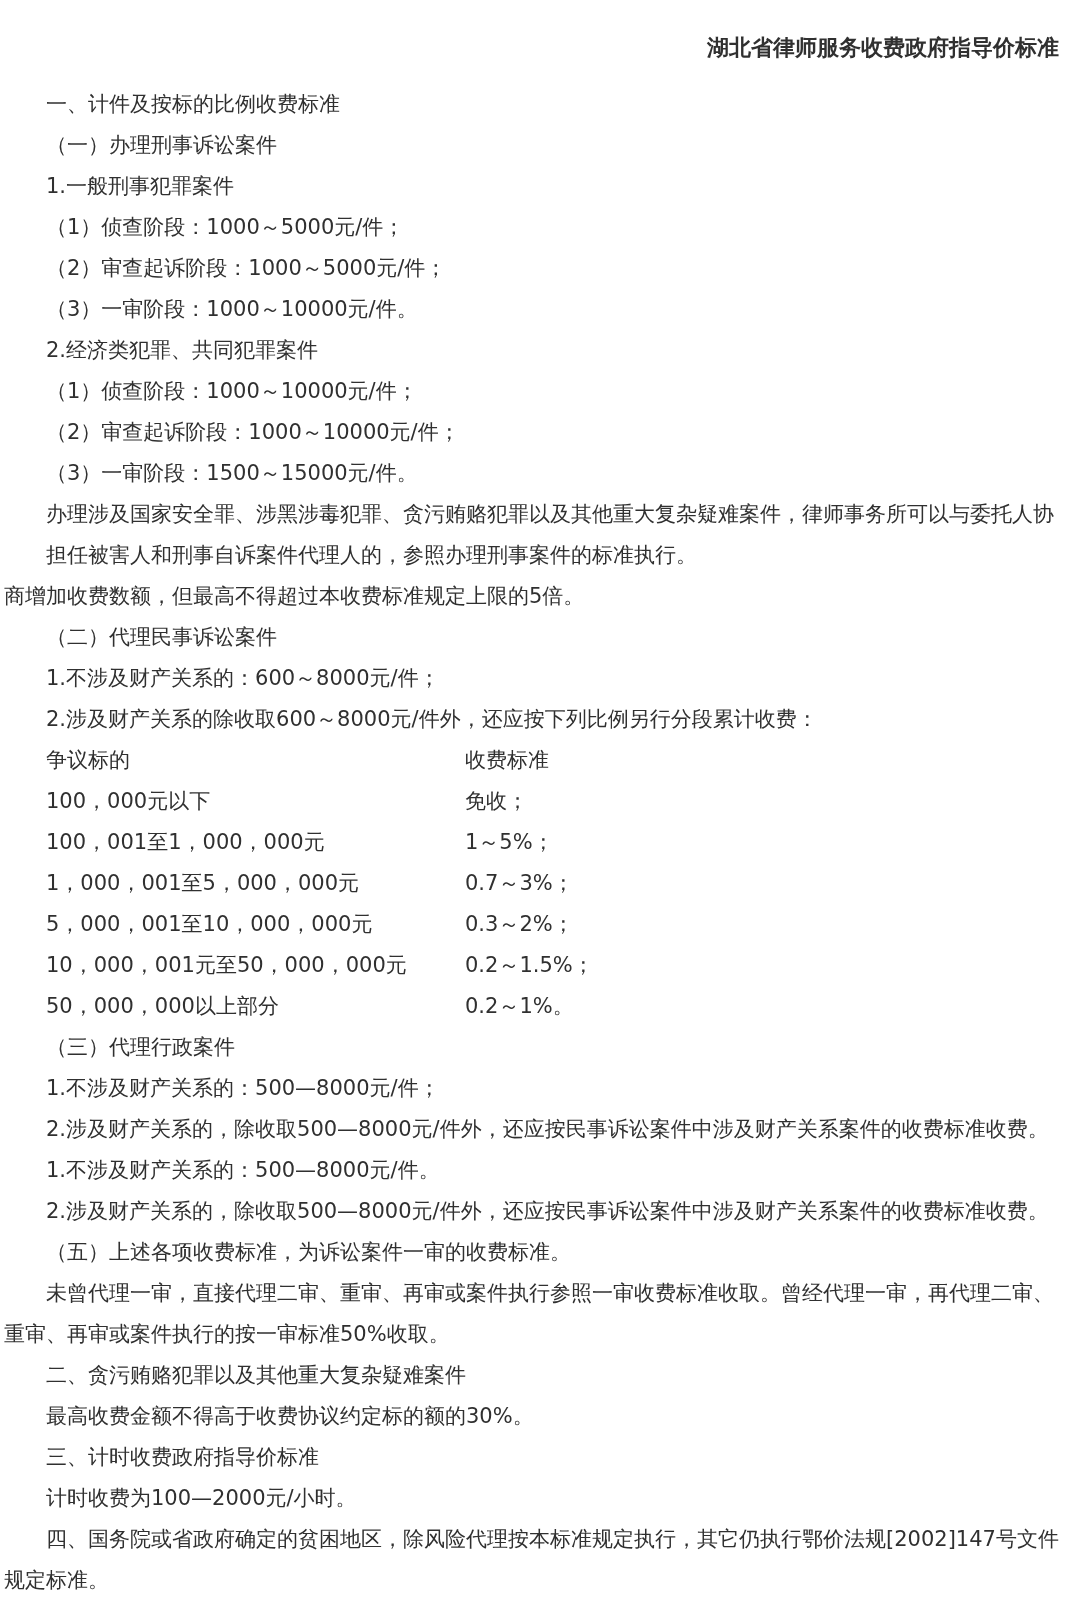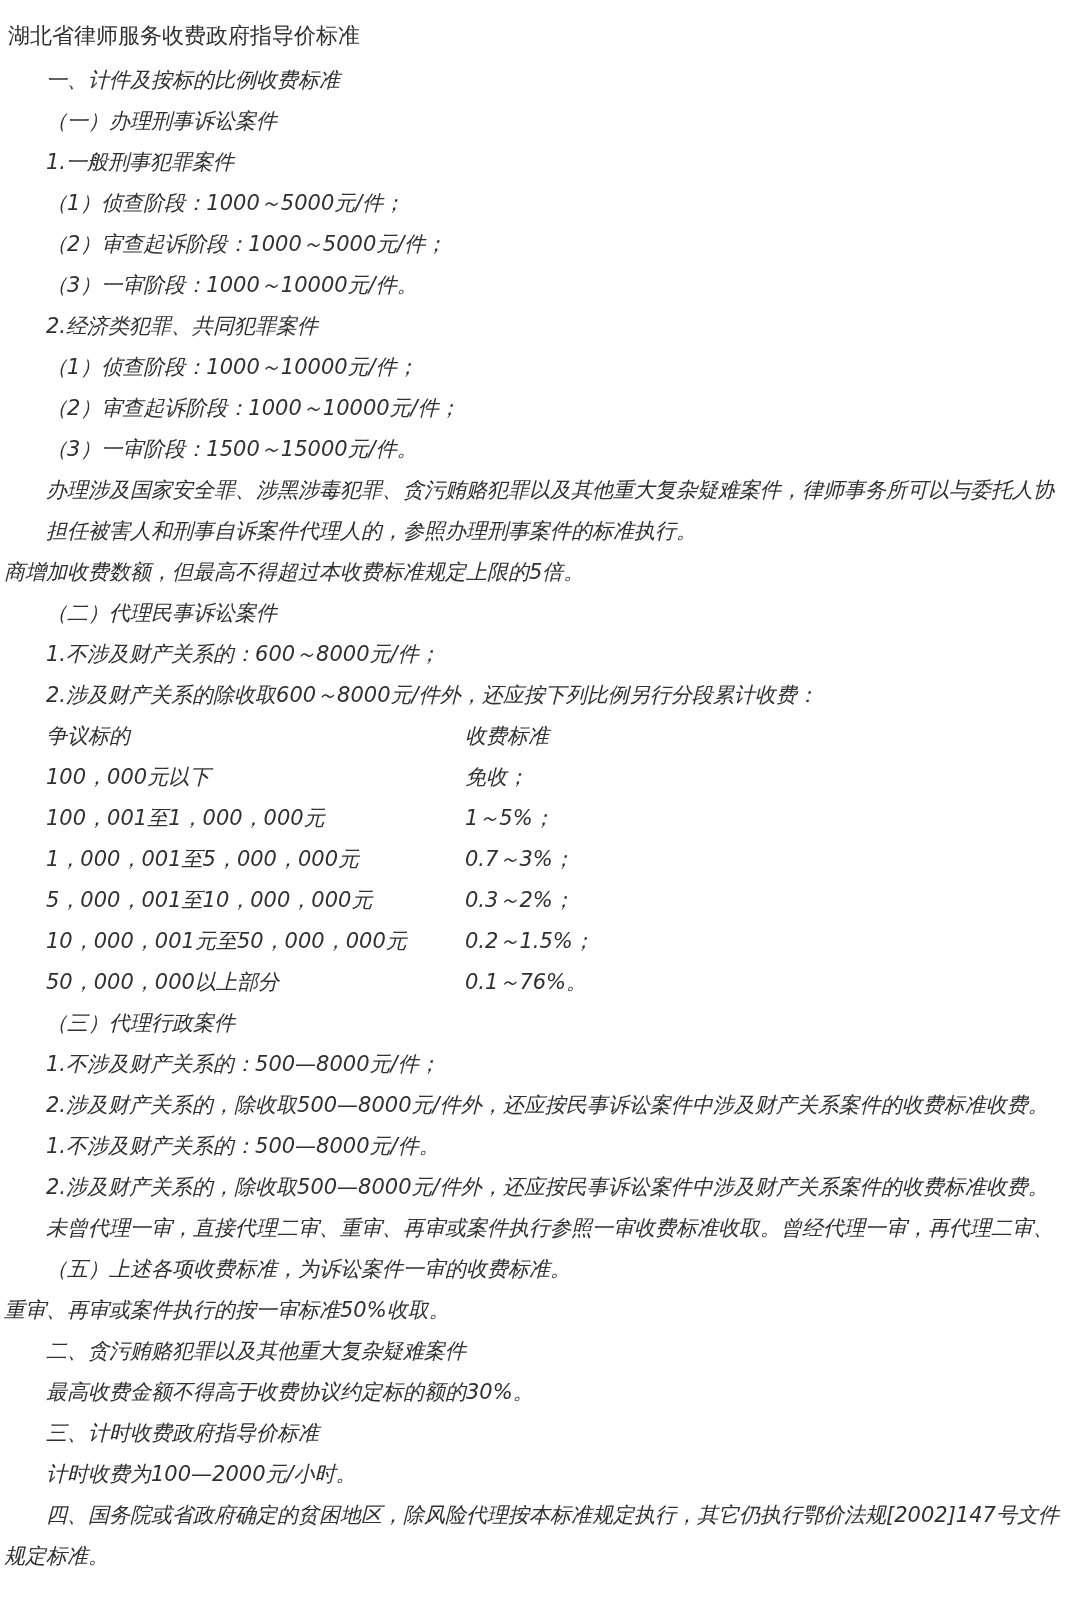--- a/index.html
+++ b/index.html
@@ -14,33 +14,32 @@
     font-family: "DejaVu Sans", sans-serif;
     color: #303030;
   }
   .page {
     box-sizing: border-box;
     width: 1080px;
     height: 1620px;
     padding: 11px 5px 0 4px;
   }
   .title {
-    margin: 4px;
+    margin: 16px;
     font-size: 22px;
-    font-weight: 400;
-    text-align: left;
+    font-weight: 700;
+    text-align: right;
     line-height: 41px;
     white-space: nowrap;
   }
   .line {
     font-size: 21px;
     line-height: 41px;
     white-space: nowrap;
     overflow: hidden;
-    font-style: italic;
   }
   .indent {
     padding-left: 42px;
   }
   .cont {
     padding-left: 0;
   }
   .trow .tlabel {
     display: inline-block;
     width: 400px;
@@ -72,29 +71,29 @@
       <div class="line indent">（二）代理民事诉讼案件</div>
       <div class="line indent">1.不涉及财产关系的：600～8000元/件；</div>
       <div class="line indent">2.涉及财产关系的除收取600～8000元/件外，还应按下列比例另行分段累计收费：</div>
       <div>
         <div class="line indent trow"><span class="tlabel">争议标的</span><span class="tvalue">收费标准</span></div>
         <div class="line indent trow"><span class="tlabel">100，000元以下</span><span class="tvalue">免收；</span></div>
         <div class="line indent trow"><span class="tlabel">100，001至1，000，000元</span><span class="tvalue">1～5%；</span></div>
         <div class="line indent trow"><span class="tlabel">1，000，001至5，000，000元</span><span class="tvalue">0.7～3%；</span></div>
         <div class="line indent trow"><span class="tlabel">5，000，001至10，000，000元</span><span class="tvalue">0.3～2%；</span></div>
         <div class="line indent trow"><span class="tlabel">10，000，001元至50，000，000元</span><span class="tvalue">0.2～1.5%；</span></div>
-        <div class="line indent trow"><span class="tlabel">50，000，000以上部分</span><span class="tvalue">0.1～76%。</span></div>
+        <div class="line indent trow"><span class="tlabel">50，000，000以上部分</span><span class="tvalue">0.2～1%。</span></div>
       </div>
       <div class="line indent">（三）代理行政案件</div>
       <div class="line indent">1.不涉及财产关系的：500—8000元/件；</div>
       <div class="line indent">2.涉及财产关系的，除收取500—8000元/件外，还应按民事诉讼案件中涉及财产关系案件的收费标准收费。</div>
       <div class="line indent">1.不涉及财产关系的：500—8000元/件。</div>
       <div class="line indent">2.涉及财产关系的，除收取500—8000元/件外，还应按民事诉讼案件中涉及财产关系案件的收费标准收费。</div>
+      <div class="line indent">（五）上述各项收费标准，为诉讼案件一审的收费标准。</div>
       <div class="line indent">未曾代理一审，直接代理二审、重审、再审或案件执行参照一审收费标准收取。曾经代理一审，再代理二审、</div>
-      <div class="line indent">（五）上述各项收费标准，为诉讼案件一审的收费标准。</div>
       <div class="line cont">重审、再审或案件执行的按一审标准50%收取。</div>
       <div class="line indent">二、贪污贿赂犯罪以及其他重大复杂疑难案件</div>
       <div class="line indent">最高收费金额不得高于收费协议约定标的额的30%。</div>
       <div class="line indent">三、计时收费政府指导价标准</div>
       <div class="line indent">计时收费为100—2000元/小时。</div>
       <div class="line indent">四、国务院或省政府确定的贫困地区，除风险代理按本标准规定执行，其它仍执行鄂价法规[2002]147号文件</div>
       <div class="line cont">规定标准。</div>
     </div>
 </div>
 

